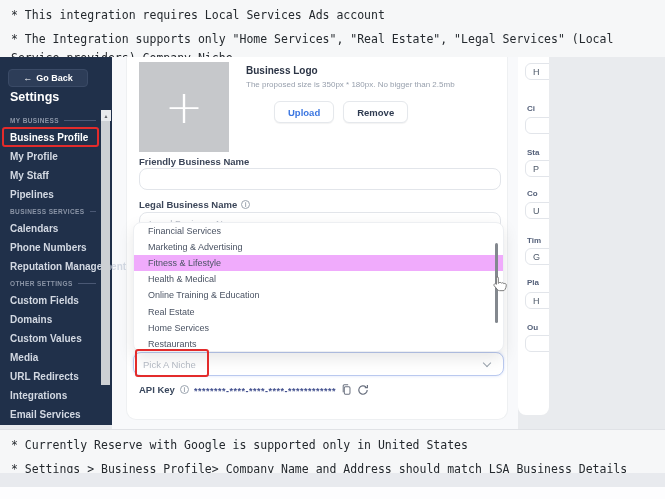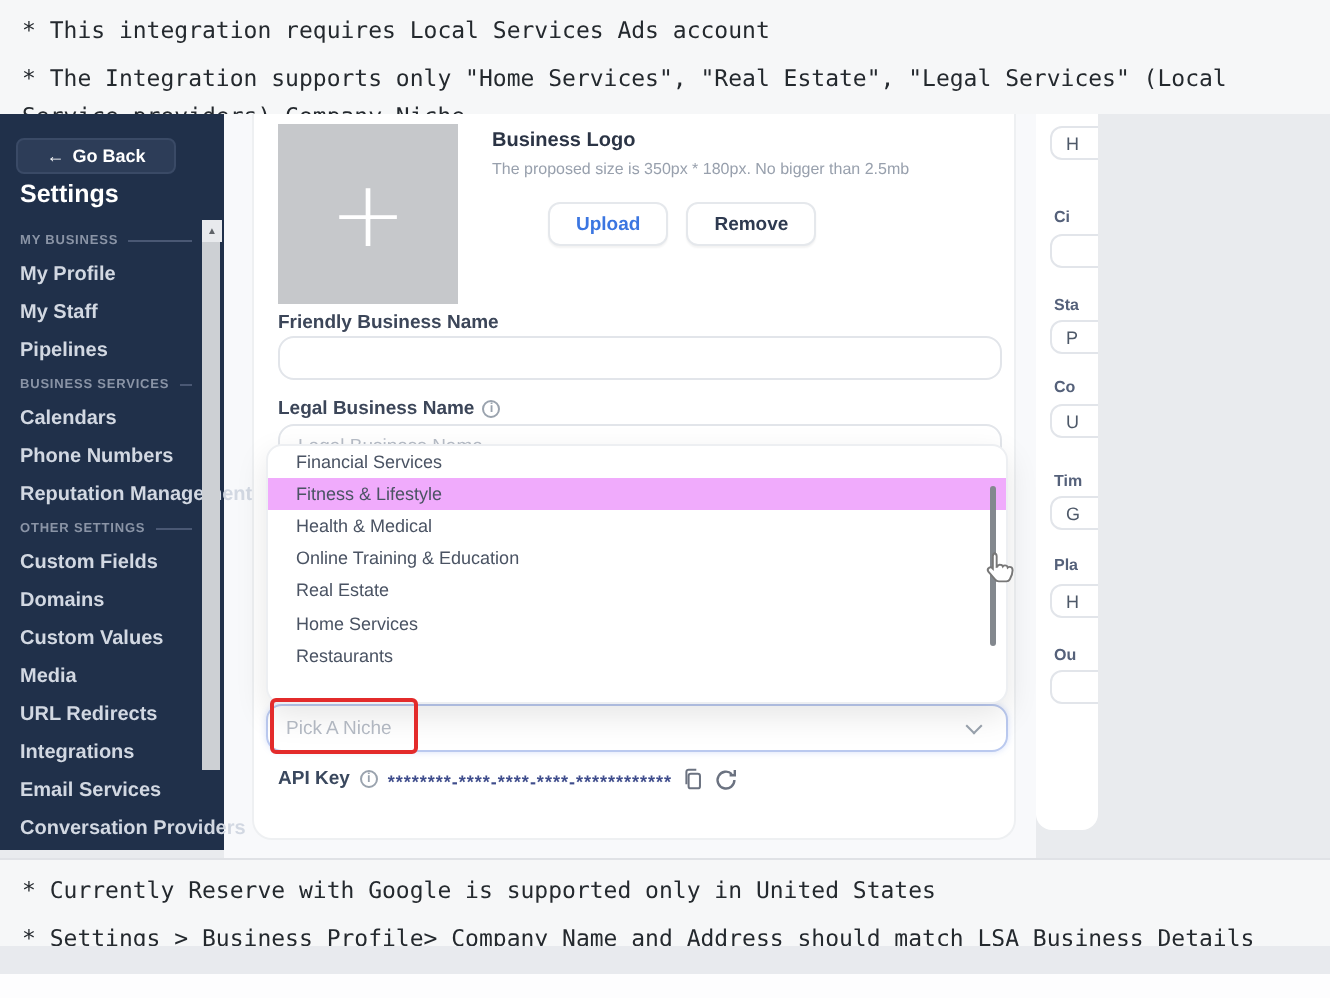--- a/index.html
+++ b/index.html
@@ -87,20 +87,24 @@
     <div class="go-back">
       <span>←</span>
       <span>Go Back</span>
     </div>
     <div class="sb-title">Settings</div>
     <nav class="sb-nav">
       <div class="sb-section">
         <span>MY BUSINESS</span>
           <span class="sb-line"></span>
       </div>
+      <div class="sb-item active">
+        <span>Business Profile</span>
+        <span class="annotation-sidebar"></span>
+      </div>
       <div class="sb-item">
           <span>My Profile</span>
         </div>
       <div class="sb-item">
           <span>My Staff</span>
         </div>
       <div class="sb-item">
           <span>Pipelines</span>
         </div>
       <div class="sb-section">
@@ -166,20 +170,21 @@
     <input class="txt-input" style="top: 111px;" value="">
 
     <div class="fld-label" style="left:12px; top:142px;">
       <span>Legal Business Name</span>
       <span class="info-i">i</span>
     </div>
     <input class="txt-input" style="top: 155px; height: 23px;" placeholder="Legal Business Name">
 
     <div class="dropdown">
       <div class="dd-option">Financial Services</div>
+      <div class="dd-option">Marketing &amp; Advertising</div>
       <div class="dd-option hl">Fitness &amp; Lifestyle</div>
       <div class="dd-option">Health &amp; Medical</div>
       <div class="dd-option">Online Training &amp; Education</div>
       <div class="dd-option">Real Estate</div>
       <div class="dd-option">Home Services</div>
       <div class="dd-option">Restaurants</div>
       <div class="dd-scrollbar"></div>
       <div class="hand-cursor">
         <svg width="15" height="17" viewBox="0 0 14 16">
             <path d="M4.5 1.5c.8 0 1.4.6 1.4 1.4v5l.3-.05c.2-.6.8-1 1.4-.9.5 0 1 .3 1.2.8.2-.3.6-.5 1-.5.6 0 1.2.4 1.3 1 .2-.2.5-.3.8-.3.9 0 1.5.7 1.5 1.6 0 1.8-.6 3-1.3 4.2-.3.6-1 1-1.7 1H7c-.8 0-1.5-.4-1.9-1L2 10.2c-.4-.6-.3-1.4.3-1.8.5-.4 1.2-.3 1.6.2l.2.2V2.9c0-.8.6-1.4 1.4-1.4z" fill="#fff" stroke="#777" stroke-width="0.9"></path>

